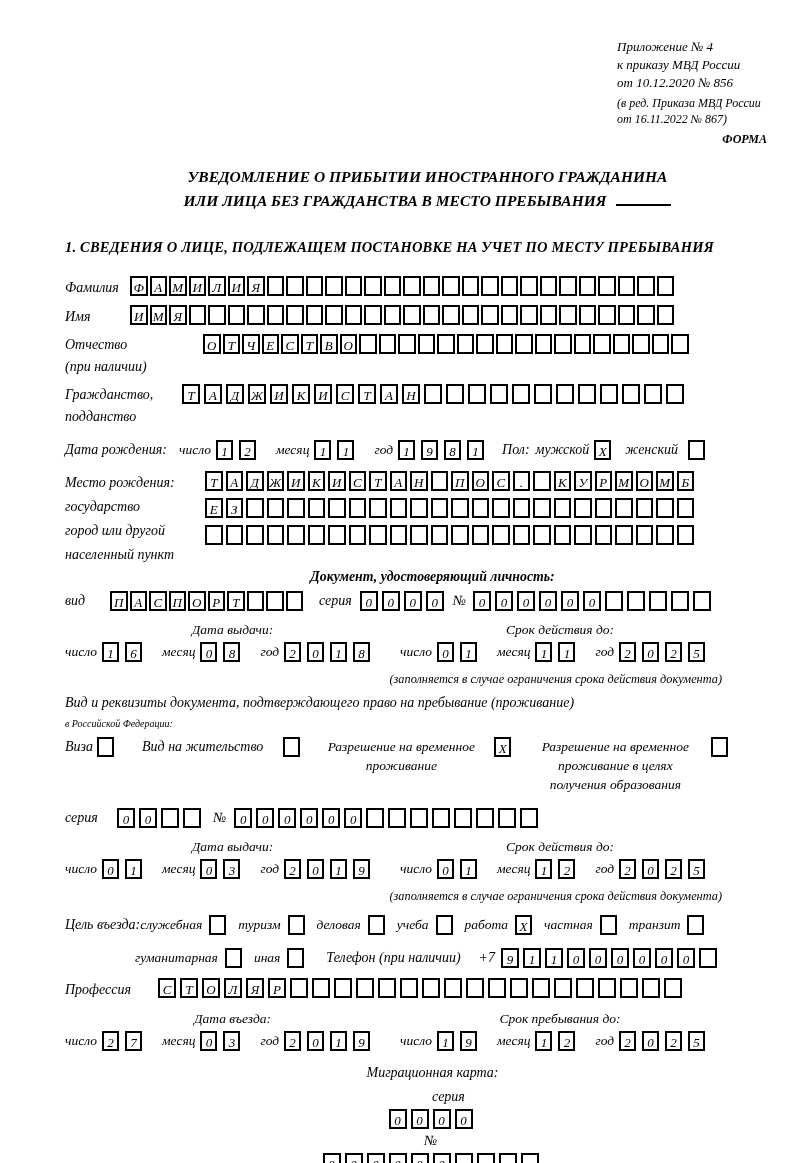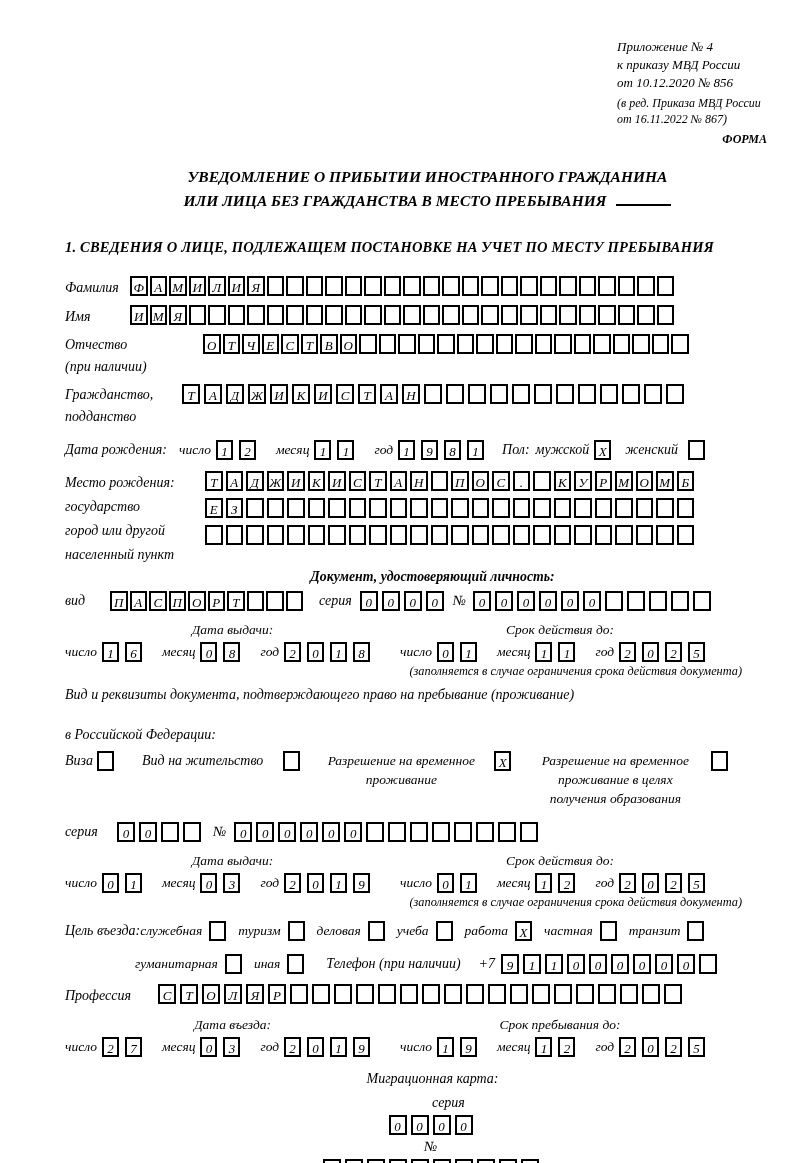--- a/index.html
+++ b/index.html
@@ -46,21 +46,21 @@
   
   .dates-block { margin-top:8px; }
   .dates-cols { display:flex; }
   .date-col-l { width:335px; }
   .date-col-r { width:380px; }
   .date-title { text-align:center; font-size:13.5px; line-height:18px; }
   .date-col-r .date-title { padding-right:60px; }
   .dategroup { display:flex; align-items:center; margin-top:3px; }
   .dg-lab { font-size:13.5px; margin-right:5px; }
   .dg-lab + .cells { margin-right:10px; }
-  .dates-note { text-align:right; font-size:12.3px; padding-right:58px; margin-top:2px; white-space:nowrap; }
+  .dates-note { text-align:right; font-size:12.3px; padding-right:78px; margin-top:10px; white-space:nowrap; }
 
   
   .opts-row { display:flex; align-items:flex-start; margin-top:8px; }
   .opt-inline { display:flex; align-items:flex-start; }
   .opt-center { text-align:center; font-size:13.5px; line-height:19px; }
   .gap4 { width:4px; flex-shrink:0; } .gap8 { width:8px; flex-shrink:0; }
   .gap12 { width:12px; flex-shrink:0; } .gap20 { width:20px; flex-shrink:0; }
 
   
   .purpose-row { display:flex; align-items:center; margin-top:9px; }
@@ -433,21 +433,21 @@
               <span class="cell">2</span>
               <span class="cell">5</span>
             </span>
           </div>
       </div>
     </div>
     <div class="dates-note">(заполняется в случае ограничения срока действия документа)</div>
   </div>
 
   <div style="margin-top:8px; font-size:14px;">Вид и реквизиты документа, подтверждающего право на пребывание (проживание)</div>
-  <div style="margin-top:24px; font-size:14px;">в Российской Федерации:</div>
+  <div style="margin-top:7px; font-size:10px;">в Российской Федерации:</div>
 
   <div class="opts-row">
     <span class="opt-inline">
       <span class="lbl" style="line-height:20px;">Виза</span>
       <span class="gap4"></span>
       <span class="cbox"></span>
     </span>
     <span class="gap20"></span>
       <span class="gap8"></span>
     <span class="opt-inline">

